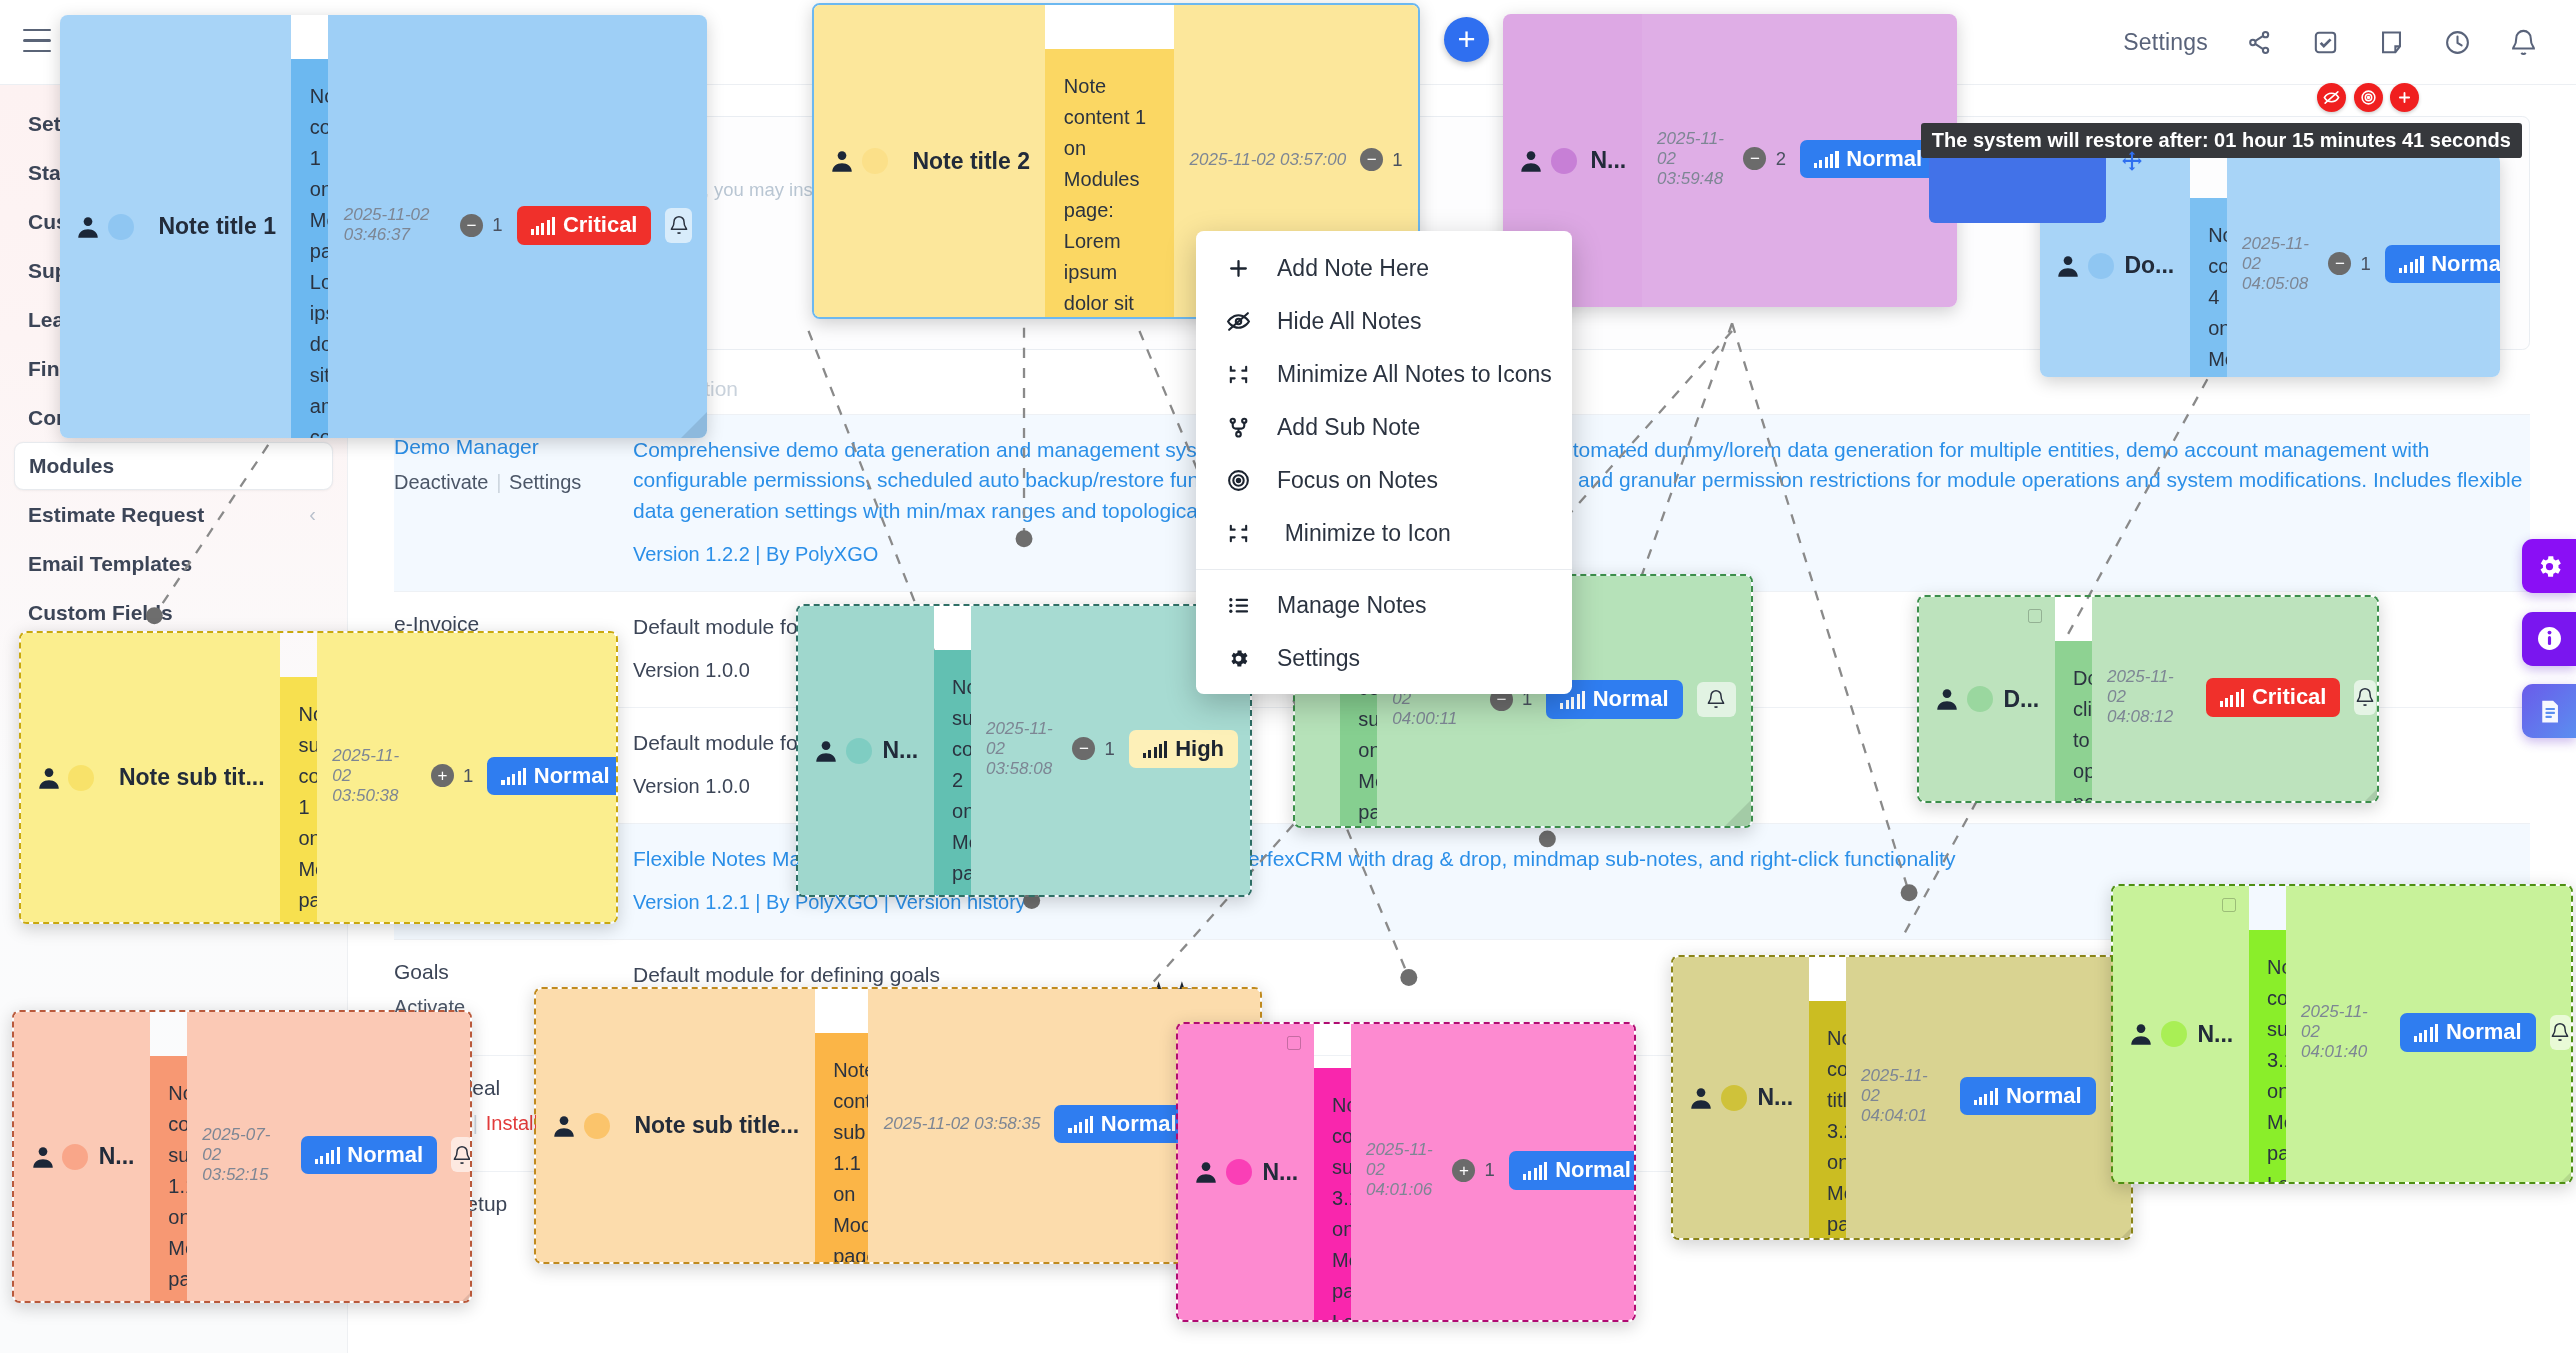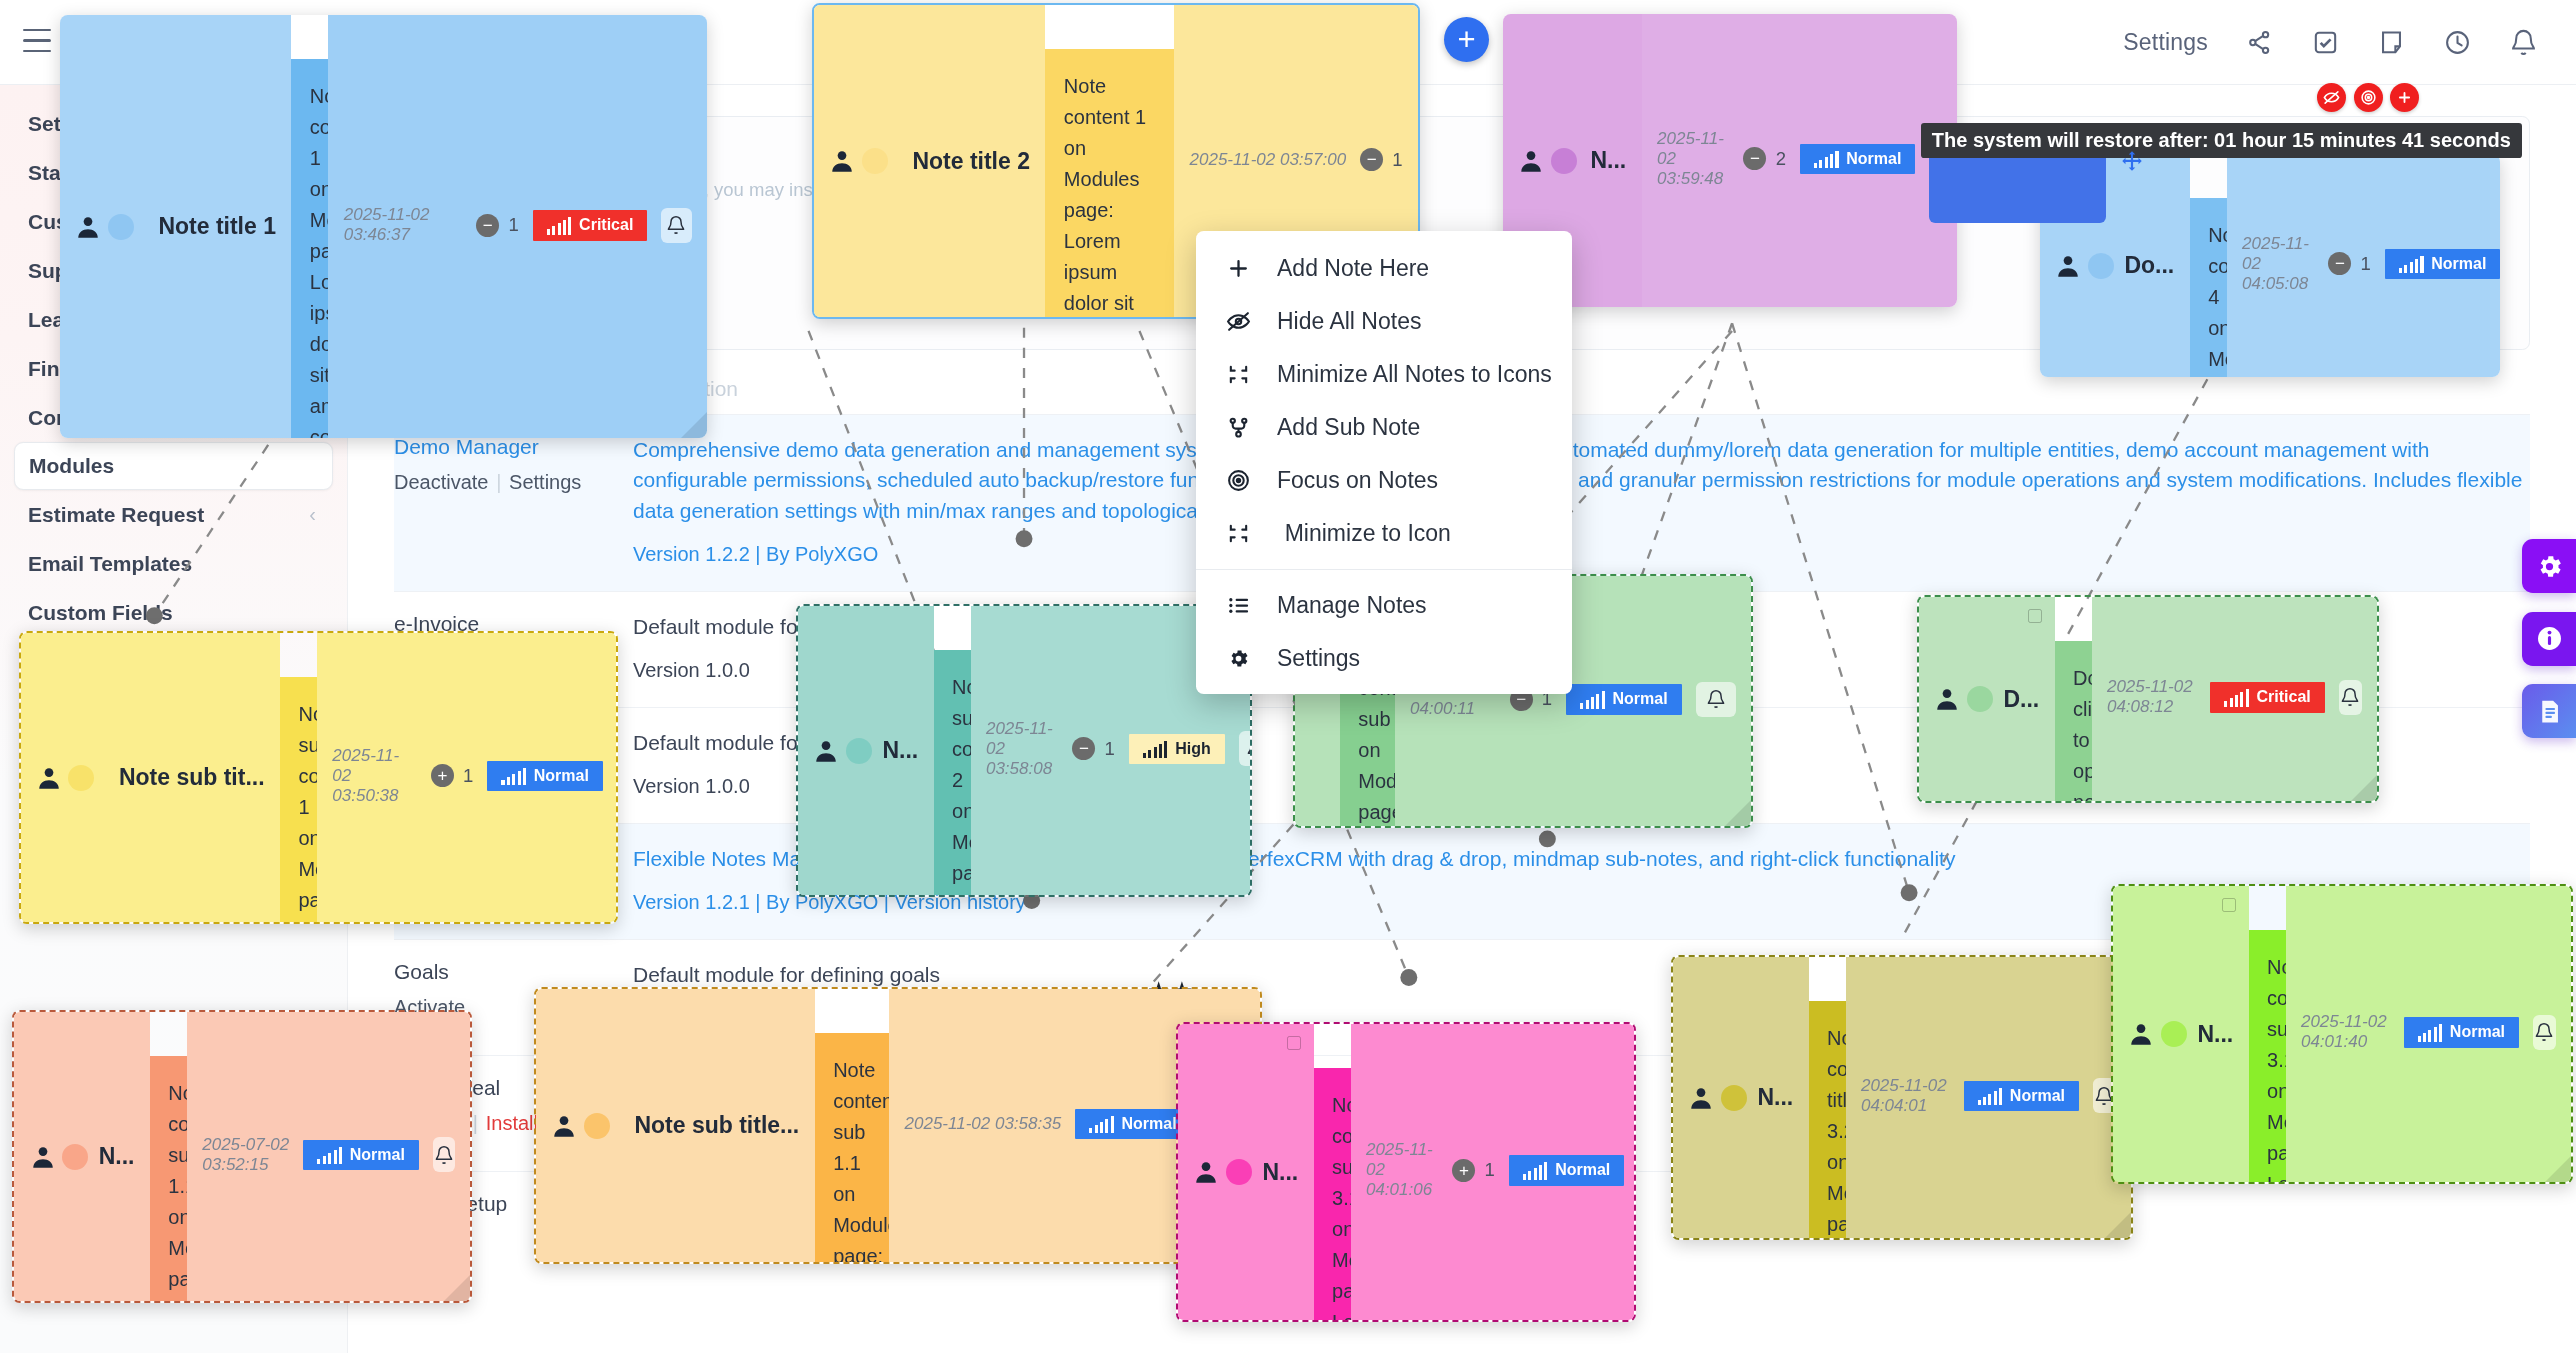--- a/index.html
+++ b/index.html
@@ -111,22 +111,22 @@
     border:1.5px solid rgba(0,0,0,.22); border-radius:2.3px;}
   .note-body{ flex:1; padding:21.6px 18.5px 7.7px 18.5px; font-size:20px; line-height:1.55;
     color:#2b3340; overflow:hidden; position:relative;margin-top:44px;}
   .note-foot{ display:flex; align-items:center; gap:14px; padding:9.2px 15.4px 12.3px 15.4px;
     position:relative;}
   .note-foot .ts{ font-size:17px; font-style:italic; color:#7d8694; white-space:pre-line;}
   .note-foot .cnt{ display:flex; align-items:center; gap:9.2px; font-size:18.5px; color:#4a5260;}
   .note-foot .cbadge{ width:23px; height:23px; border-radius:50%; background:#6b6b6b;
     color:#fff; font-size:17px; display:flex; align-items:center; justify-content:center;
     line-height:1;}
-  .prio{ display:flex; align-items:center; gap:7.7px; border-radius:1px;
-    padding:6.2px 14px; font-size:16px; font-weight:bold; color:#fff; margin-left:auto;}
+  .prio{ display:flex; align-items:center; gap:7.7px; border-radius:7px;
+    padding:6.2px 14px; font-size:22px; font-weight:bold; color:#fff; margin-left:auto;}
   .prio.normal{ background:#2f7df0;} .prio.critical{ background:#f0302b;}
   .prio.high{ background:#fdf0b8; color:#1c2430;}
   .bars{ display:flex; align-items:flex-end; gap:2.3px; height:18.5px;}
   .bars i{ width:3.1px; background:#fff; display:block;}
   .prio.high .bars i{ background:#1c2430;}
   .bell{ width:40px; height:35px; border-radius:6.2px; background:rgba(255,255,255,.6);
     display:flex; align-items:center; justify-content:center;}
   .rsz{ position:absolute; right:0; bottom:0; width:0; height:0;
     border-left:26px solid transparent; border-bottom:26px solid rgba(0,0,0,.10);}
 

